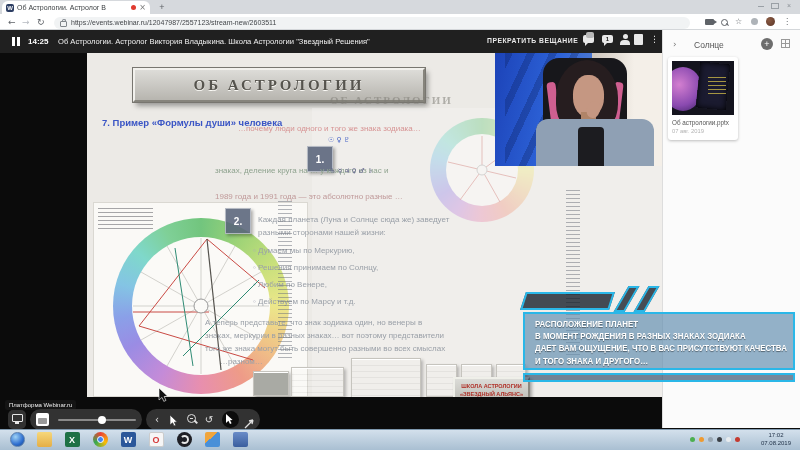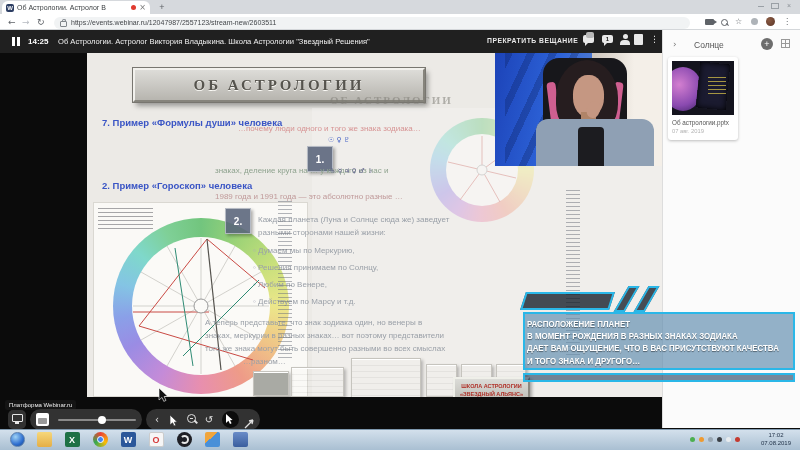--- a/index.html
+++ b/index.html
@@ -131,21 +131,21 @@
     background:repeating-linear-gradient(180deg,rgba(200,180,70,.8) 0 1px,transparent 1px 4px);}
   .filename{left:4px;top:62px;font-size:6.3px;color:#555;}
   .filedate{left:4px;top:71px;font-size:5.8px;color:#b3b3b3;}
 
   
   .cap-deco{left:523px;top:292px;width:89px;height:18px;background:rgba(18,28,40,.78);
     border:2px solid #2ab7e8;transform:skewX(-18deg);box-sizing:border-box;}
   .cap-slash{top:286px;width:11px;height:26px;background:rgba(12,22,34,.75);border:2px solid #2ab7e8;
     transform:skewX(-30deg);box-sizing:border-box;}
   .capbox{left:523px;top:312px;width:272px;height:58px;background:rgba(98,142,176,.68);
-    border:2px solid #2ab7e8;box-sizing:border-box;padding:4px 2px;}
+    border:2px solid #2ab7e8;box-sizing:border-box;padding:4px 10px;}
   .capline{font-size:8.5px;font-weight:bold;color:#fff;line-height:12.2px;white-space:nowrap;
     transform:scaleX(.93);transform-origin:left;text-shadow:0 1px 1px rgba(0,0,0,.45);}
   .capbar{left:523px;top:373px;width:272px;height:9px;background:rgba(30,60,92,.6);
     border:2px solid #2ab7e8;box-sizing:border-box;}
 
   
   .tooltip{left:5px;top:400px;background:#141414;color:#eee;font-size:6px;padding:2px 4px;border-radius:2px;}
   .ctl-btn{top:410px;height:19px;background:#323232;border-radius:5px;}
   .pill{top:409px;height:21px;background:#323232;border-radius:11px;}
   .mon-ic{left:4px;top:4px;width:9px;height:6px;border:1.5px solid #e8e8e8;border-radius:1px;position:absolute;}
@@ -313,34 +313,33 @@
     </div>
 
     <div class="abs ovbg"></div>
     <div class="abs ov-text" style="left:151px;top:71px;color:#d79494;">…почему люди одного и того же знака зодиака…</div>
     <div class="abs ov-text uni" style="left:241px;top:83px;color:#4a66c8;font-size:7px;">☉ ♀ ♇</div>
     <div class="abs numbox" style="left:220px;top:93px;">1.</div>
     <div class="abs ov-text" style="left:128px;top:113px;color:#8fa38f;">знаках, деление круга на … у каждого из нас и</div>
     <div class="abs ov-text uni" style="left:243px;top:114px;color:#5a5c88;font-size:6.5px;">♄ ☿ ♃ ♀ ♂ ☽</div>
     <div class="abs ov-text" style="left:128px;top:139px;color:#c09a9a;">1989 года и 1991 года — это абсолютно разные …</div>
 
-    <div class="abs slide-item" style="left:15px;top:127px;">2. Пример «Гороскоп» человека</div>
 
     <div class="abs numbox" style="left:138px;top:155px;">2.</div>
     <div class="abs ov-text" style="left:171px;top:162px;">Каждая планета (Луна и Солнце сюда же) заведует</div>
     <div class="abs ov-text" style="left:171px;top:175px;">разными сторонами нашей жизни:</div>
     <div class="abs ov-text ov-bullet" style="left:166px;top:193px;">Думаем мы по Меркурию,</div>
     <div class="abs ov-text ov-bullet" style="left:166px;top:210px;">Решения принимаем по Солнцу,</div>
     <div class="abs ov-text ov-bullet" style="left:166px;top:227px;">Любим по Венере,</div>
     <div class="abs ov-text ov-bullet" style="left:166px;top:244px;">Действуем по Марсу и т.д.</div>
 
     <div class="abs ov-text" style="left:118px;top:265px;">А теперь представьте, что знак зодиака один, но венеры в</div>
     <div class="abs ov-text" style="left:118px;top:278px;">знаках, меркурии в разных знаках… вот поэтому представители</div>
     <div class="abs ov-text" style="left:118px;top:291px;">того же знака могут быть совершенно разными во всех смыслах</div>
-    <div class="abs ov-text" style="left:156px;top:304px;">…разном…</div>
+    <div class="abs ov-text" style="left:133px;top:304px;">…разном…</div>
 
     <div class="abs legendstrip" style="left:191px;top:148px;height:158px;"></div>
     <div class="abs legendstrip" style="left:479px;top:137px;height:168px;"></div>
 
     <div class="abs box3d gray" style="left:166px;top:318px;width:36px;height:25px;"></div>
     <div class="abs box3d" style="left:204px;top:314px;width:53px;height:30px;"></div>
     <div class="abs box3d" style="left:264px;top:305px;width:70px;height:41px;"></div>
     <div class="abs box3d" style="left:339px;top:311px;width:31px;height:33px;"></div>
     <div class="abs box3d" style="left:374px;top:311px;width:31px;height:33px;"></div>
     <div class="abs box3d" style="left:409px;top:311px;width:30px;height:33px;"></div>

